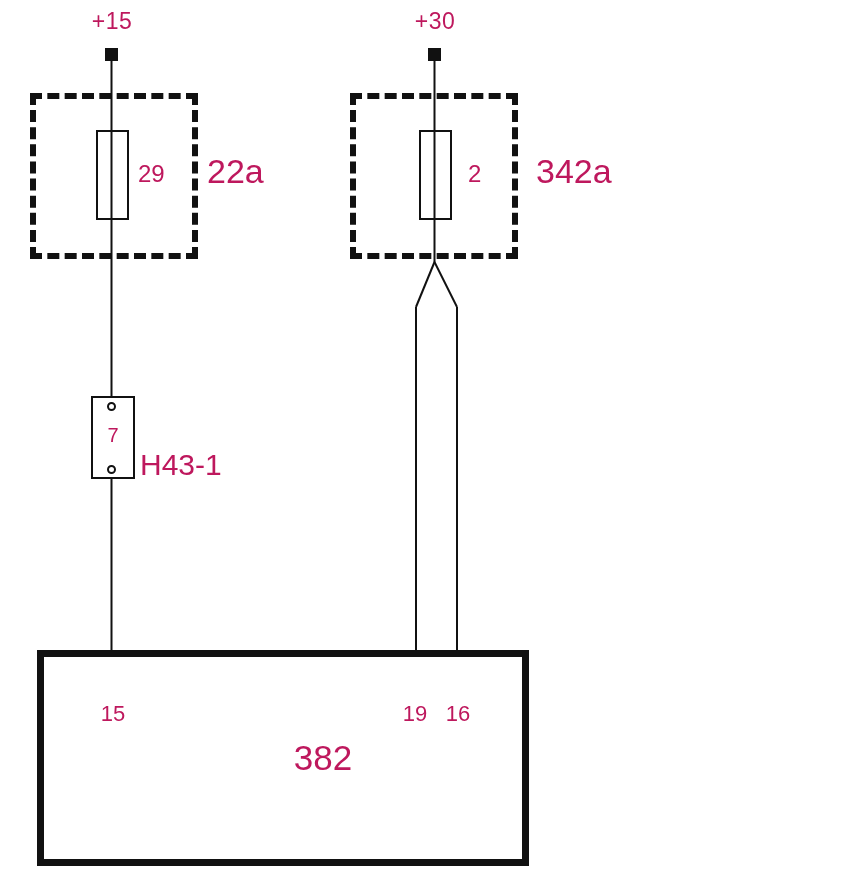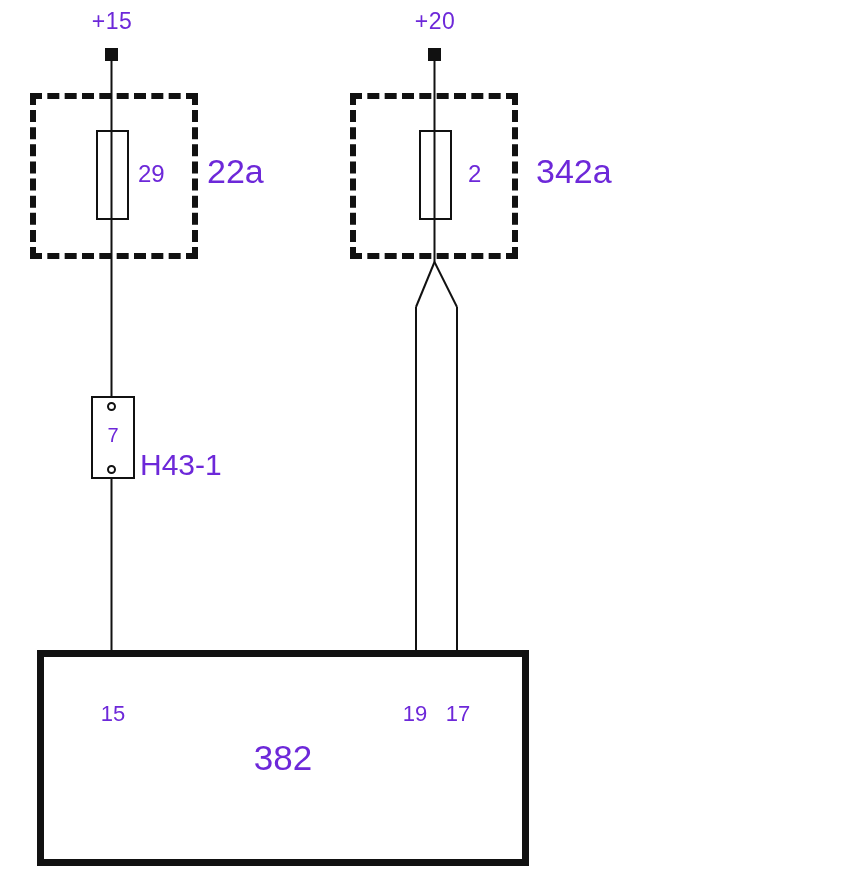--- a/index.html
+++ b/index.html
@@ -9,21 +9,21 @@
     font-family: "Liberation Sans", sans-serif;
     color: #111;
   }
   #stage {
     position: relative;
     width: 864px;
     height: 892px;
     background: #ffffff;
     overflow: hidden;
   }
-  .label { position: absolute; color: #6d28d9; white-space: nowrap; }
+  .label { position: absolute; color: #be185d; white-space: nowrap; }
   .centered { text-align: center; }
 
   
   .terminal-square {
     position: absolute;
     width: 13px;
     height: 13px;
     background: #111;
   }
   .supply-label {
@@ -120,21 +120,21 @@
     <line x1="434.5" y1="262" x2="416" y2="307" stroke="#111" stroke-width="2"></line>
     <line x1="434.5" y1="262" x2="457" y2="307" stroke="#111" stroke-width="2"></line>
 
     <line x1="416" y1="307" x2="416" y2="650" stroke="#111" stroke-width="2"></line>
     <line x1="457" y1="307" x2="457" y2="650" stroke="#111" stroke-width="2"></line>
   </svg>
 
   <div class="label supply-label centered" style="left:80px; top:8px; width:64px;">+15</div>
   <div class="terminal-square" style="left:105px; top:48px;"></div>
 
-  <div class="label supply-label centered" style="left:403px; top:8px; width:64px;">+20</div>
+  <div class="label supply-label centered" style="left:403px; top:8px; width:64px;">+30</div>
   <div class="terminal-square" style="left:428px; top:48px;"></div>
 
   <div class="fuse-box" style="left:30px; top:93px;"></div>
   <div class="fuse-element" style="left:96px; top:130px;"></div>
   <div class="label fuse-number" style="left:138px; top:160px;text-align:right;">29</div>
   <div class="label fuse-box-label" style="left:207px; top:152px;text-align:center;">22a</div>
 
   <div class="fuse-box" style="left:350px; top:93px;"></div>
   <div class="fuse-element" style="left:419px; top:130px;"></div>
   <div class="label fuse-number" style="left:468px; top:160px;">2</div>
@@ -142,16 +142,16 @@
 
   <div class="connector-body"></div>
   <div class="connector-circle" style="left:107px; top:402px;"></div>
   <div class="connector-circle" style="left:107px; top:465px;"></div>
   <div class="label connector-pin-label centered" style="left:95px; top:424px; width:36px;">7</div>
   <div class="label connector-name-label" style="left:140px; top:420px;">H43-1</div>
 
   <div class="control-unit"></div>
   <div class="label unit-pin-label centered" style="left:94px; top:663px; width:38px;">15</div>
   <div class="label unit-pin-label centered" style="left:396px; top:663px; width:38px;">19</div>
-  <div class="label unit-pin-label centered" style="left:439px; top:663px; width:38px;">17</div>
-  <div class="label control-unit-label centered" style="left:37px; top:738px; width:492px;">382</div>
+  <div class="label unit-pin-label centered" style="left:439px; top:663px; width:38px;">16</div>
+  <div class="label control-unit-label centered" style="left:37px; top:738px; width:492px;padding-left:40px;">382</div>
 
 </div>
 
 </body></html>

